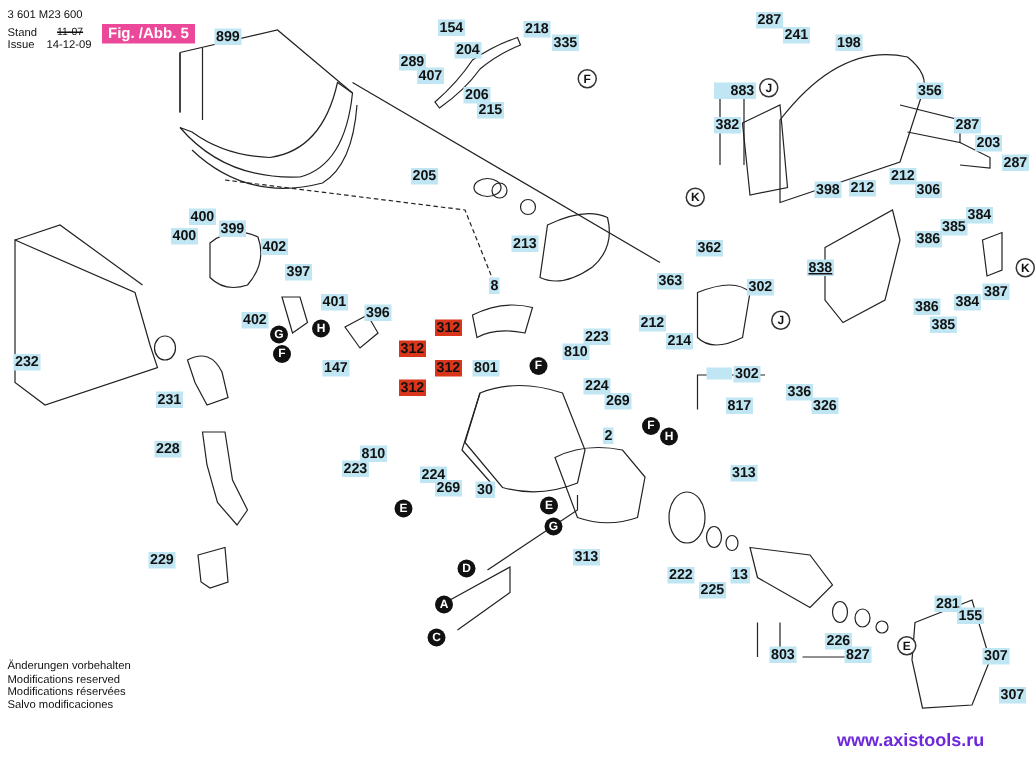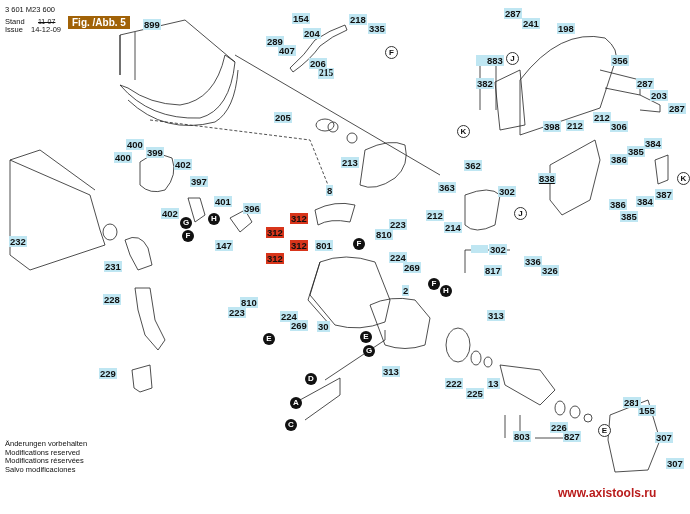--- a/index.html
+++ b/index.html
@@ -1,26 +1,26 @@
 <!DOCTYPE html>
 <html><head>
 <meta charset="utf-8">
 <style>
   html, body { margin:0; padding:0; background:#ffffff; }
   body { width:690px; height:514px; position:relative; overflow:hidden; font-family:"Liberation Sans", sans-serif; }
   #canvas { position:absolute; left:0; top:0; width:690px; height:514px; }
   .hdr { position:absolute; font-size:7.5px; color:#111; line-height:9px; font-family:"Liberation Sans", sans-serif; }
-  .fig { position:absolute; left:68px; top:16px; background:#a16207; color:#fff; font-weight:bold; font-size:10px; padding:1px 4px; font-family:"Liberation Sans", sans-serif; }
+  .fig { position:absolute; left:68px; top:16px; background:#ec4899; color:#fff; font-weight:bold; font-size:10px; padding:1px 4px; font-family:"Liberation Sans", sans-serif; }
   .lbl { position:absolute; font-weight:bold; font-size:9.5px; line-height:11px; padding:0 1px; background:#bfe6f2; color:#111; font-family:"Liberation Sans", sans-serif; white-space:nowrap; }
   .lbl.red { background:#d8351b; color:#111; }
   .circ { position:absolute; width:12px; height:12px; border-radius:50%; font-size:8px; font-weight:bold; text-align:center; line-height:12px; font-family:"Liberation Sans", sans-serif; }
   .circ.dark { background:#111; color:#fff; }
   .circ.light { background:#fff; color:#111; border:1px solid #333; width:11px; height:11px; line-height:11px; }
   .footer { position:absolute; left:5px; top:440px; font-size:7.5px; line-height:8.5px; color:#111; font-family:"Liberation Sans", sans-serif; }
-  .url { position:absolute; left:558px; top:486px; font-size:12px; font-weight:bold; color:#b91c1c; font-family:"Liberation Sans", sans-serif; }
+  .url { position:absolute; left:558px; top:486px; font-size:12px; font-weight:bold; color:#6d28d9; font-family:"Liberation Sans", sans-serif; }
   .blank { position:absolute; background:#bfe6f2; }
 </style>
 </head>
 <body>
 
 <svg id="canvas" viewBox="0 0 690 514" xmlns="http://www.w3.org/2000/svg">
   <g fill="none" stroke="#222" stroke-width="0.8">
 
     <path d="M120 85 Q150 120 200 118 Q230 110 235 62 L225 55 Q215 100 180 105 Q150 104 128 88 Z"></path>
     <path d="M128 100 Q165 135 215 122 Q235 110 238 70"></path>
@@ -102,21 +102,21 @@
 
 <div id="labels">
     <div class="lbl" style="left: 143px; top: 19px;">899</div>
     <div class="lbl" style="left: 292px; top: 13px;">154</div>
     <div class="lbl" style="left: 349px; top: 14px;">218</div>
     <div class="lbl" style="left: 368px; top: 23px;">335</div>
     <div class="lbl" style="left: 303px; top: 28px;">204</div>
     <div class="lbl" style="left: 266px; top: 36px;">289</div>
     <div class="lbl" style="left: 278px; top: 45px;">407</div>
     <div class="lbl" style="left: 309px; top: 58px;">206</div>
-    <div class="lbl" style="left: 318px; top: 68px; font-family: Liberation Serif, serif;">215</div>
+    <div class="lbl" style="left: 318px; top: 68px;">215</div>
     <div class="lbl" style="left: 274px; top: 112px;">205</div>
     <div class="lbl" style="left: 341px; top: 157px;">213</div>
     <div class="lbl" style="left: 504px; top: 8px;">287</div>
     <div class="lbl" style="left: 522px; top: 18px;">241</div>
     <div class="lbl" style="left: 557px; top: 23px;">198</div>
     <div class="lbl" style="left: 476px; top: 55px; padding-left: 11px;">883</div>
     <div class="lbl" style="left: 476px; top: 78px;">382</div>
     <div class="lbl" style="left: 611px; top: 55px;">356</div>
     <div class="lbl" style="left: 636px; top: 78px;">287</div>
     <div class="lbl" style="left: 650px; top: 90px;">203</div>

